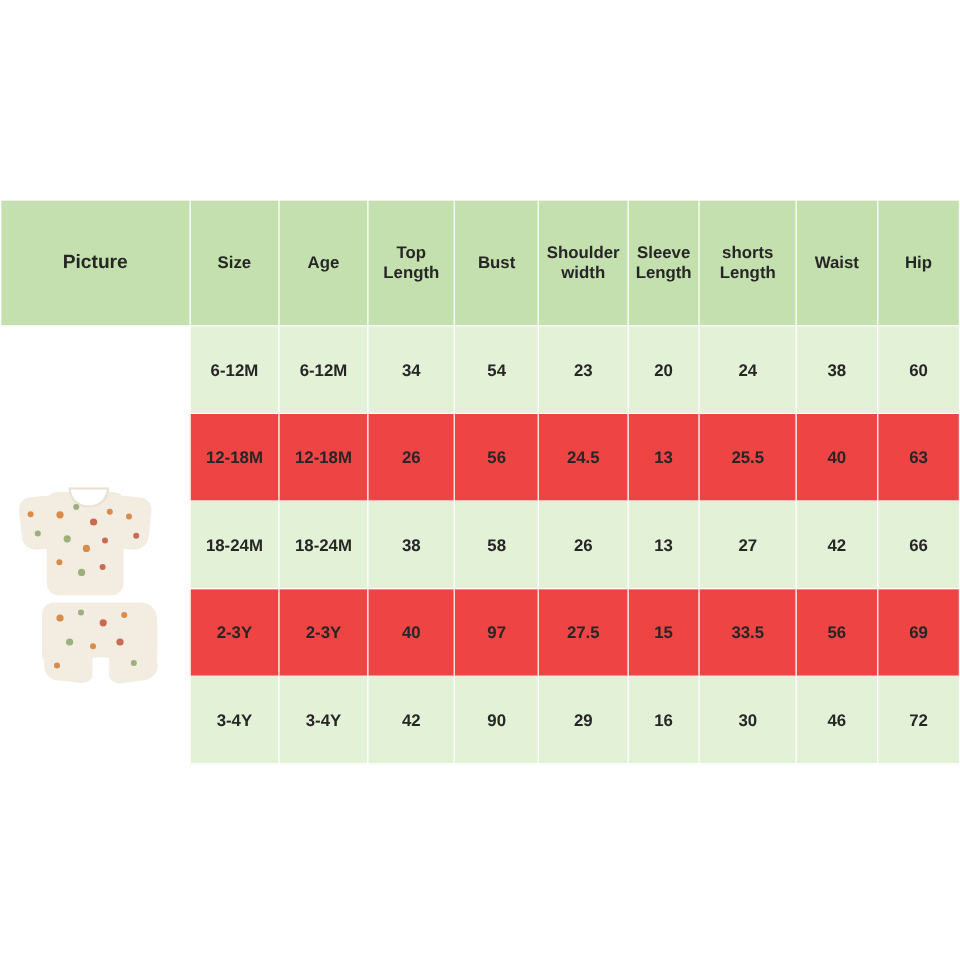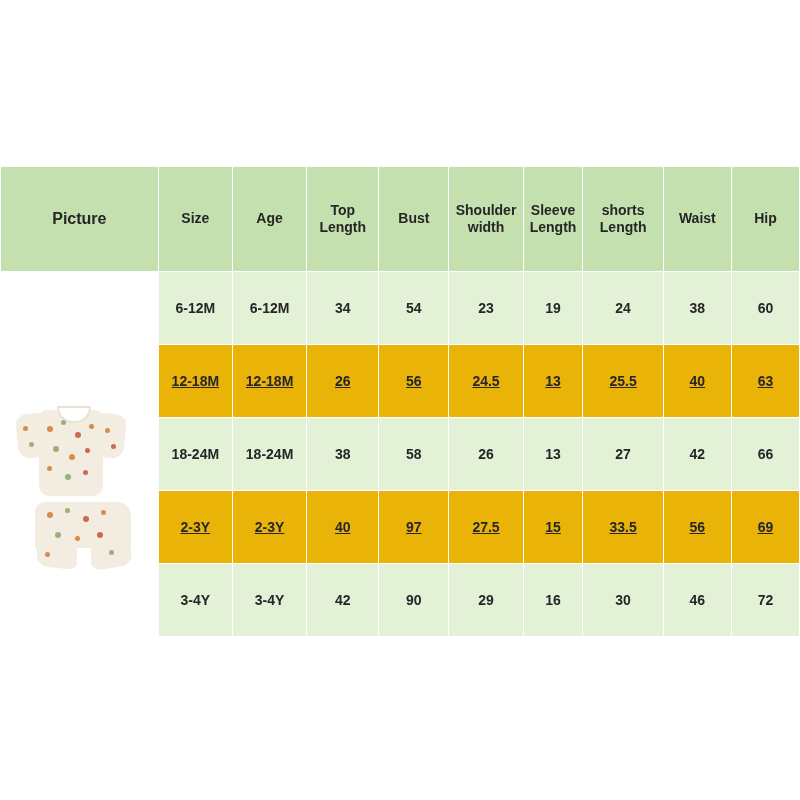--- a/index.html
+++ b/index.html
@@ -49,21 +49,21 @@
 
   thead th {
     height: 104px;
     background: #c4e0ae;
     font-size: 15px;
     line-height: 1.25;
   }
   thead th.picture-head {
     font-size: 16px;
   }
-  tbody tr.row-dark td { background: #eab308; text-decoration: underline; }
+  tbody tr.row-dark td { background: #ef4444; }
   tbody tr.row-light td { background: #e3f1d6; }
   tbody td {
     height: 72px;
     font-size: 15px;
   }
   td.picture-cell {
     background: #ffffff !important;
     border: 1px solid #ffffff;
     padding: 0;
     position: relative;
@@ -243,21 +243,21 @@
                 <div class="floral fl-g" style="left:74px;top:48px;width:5px;height:5px;"></div>
               </div>
             </div>
           </div>
         </td>
         <td>6-12M</td>
         <td>6-12M</td>
         <td>34</td>
         <td>54</td>
         <td>23</td>
-        <td>19</td>
+        <td>20</td>
         <td>24</td>
         <td>38</td>
         <td>60</td>
       </tr>
       <tr class="row-dark">
         <td>12-18M</td>
         <td>12-18M</td>
         <td>26</td>
         <td>56</td>
         <td>24.5</td>

